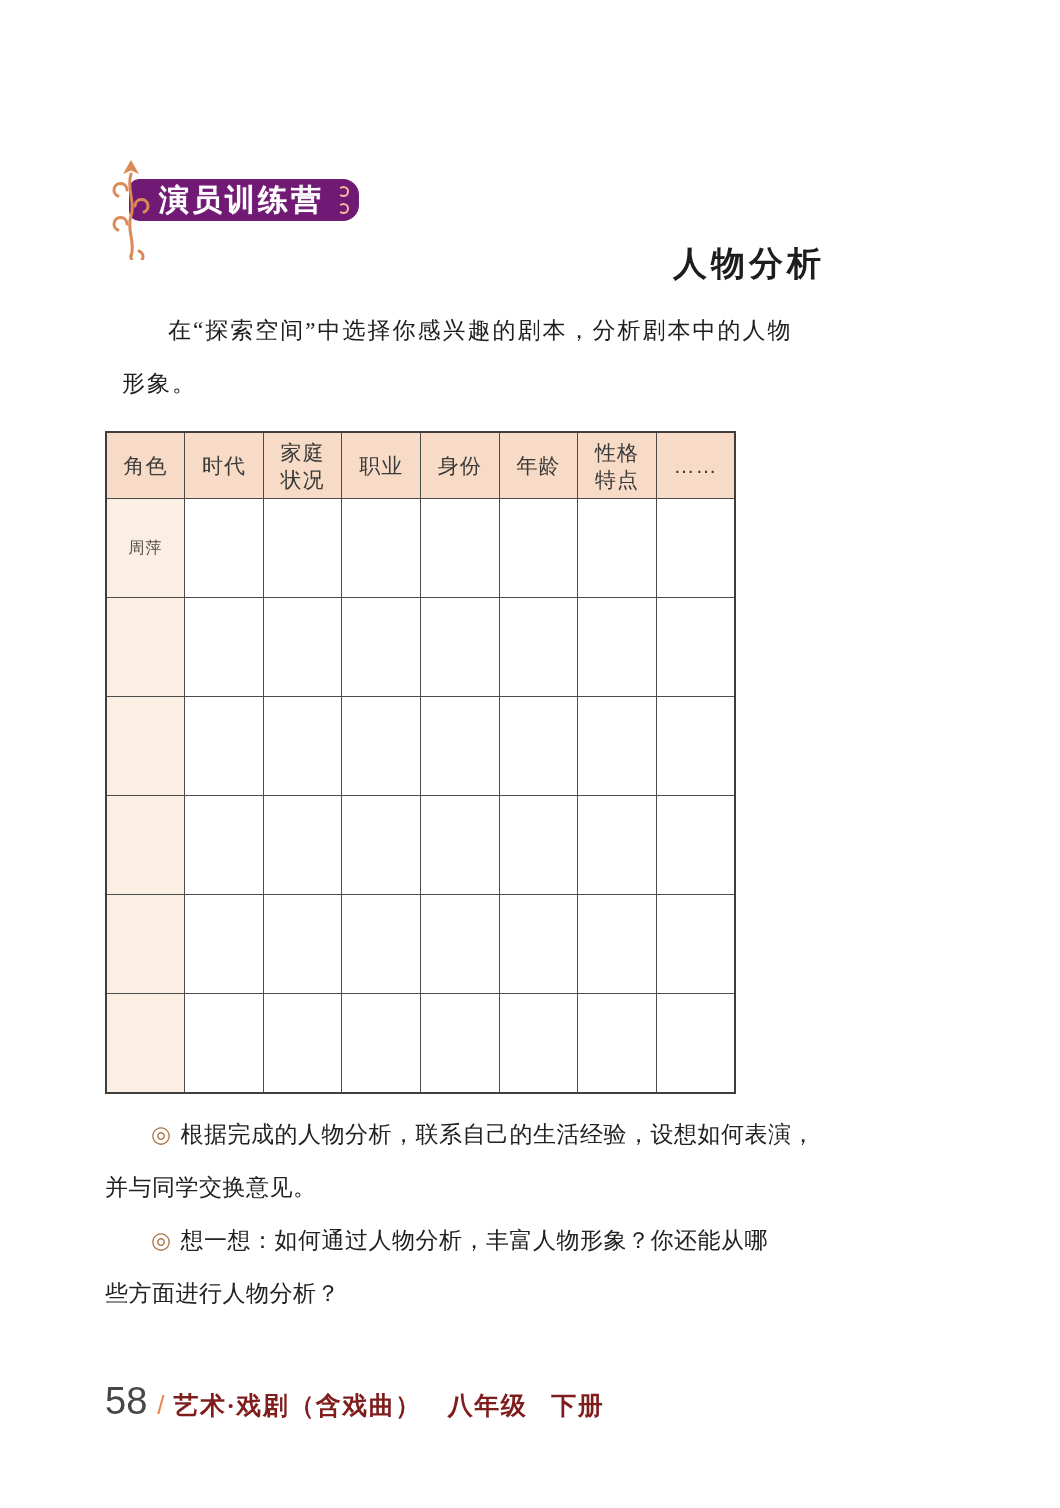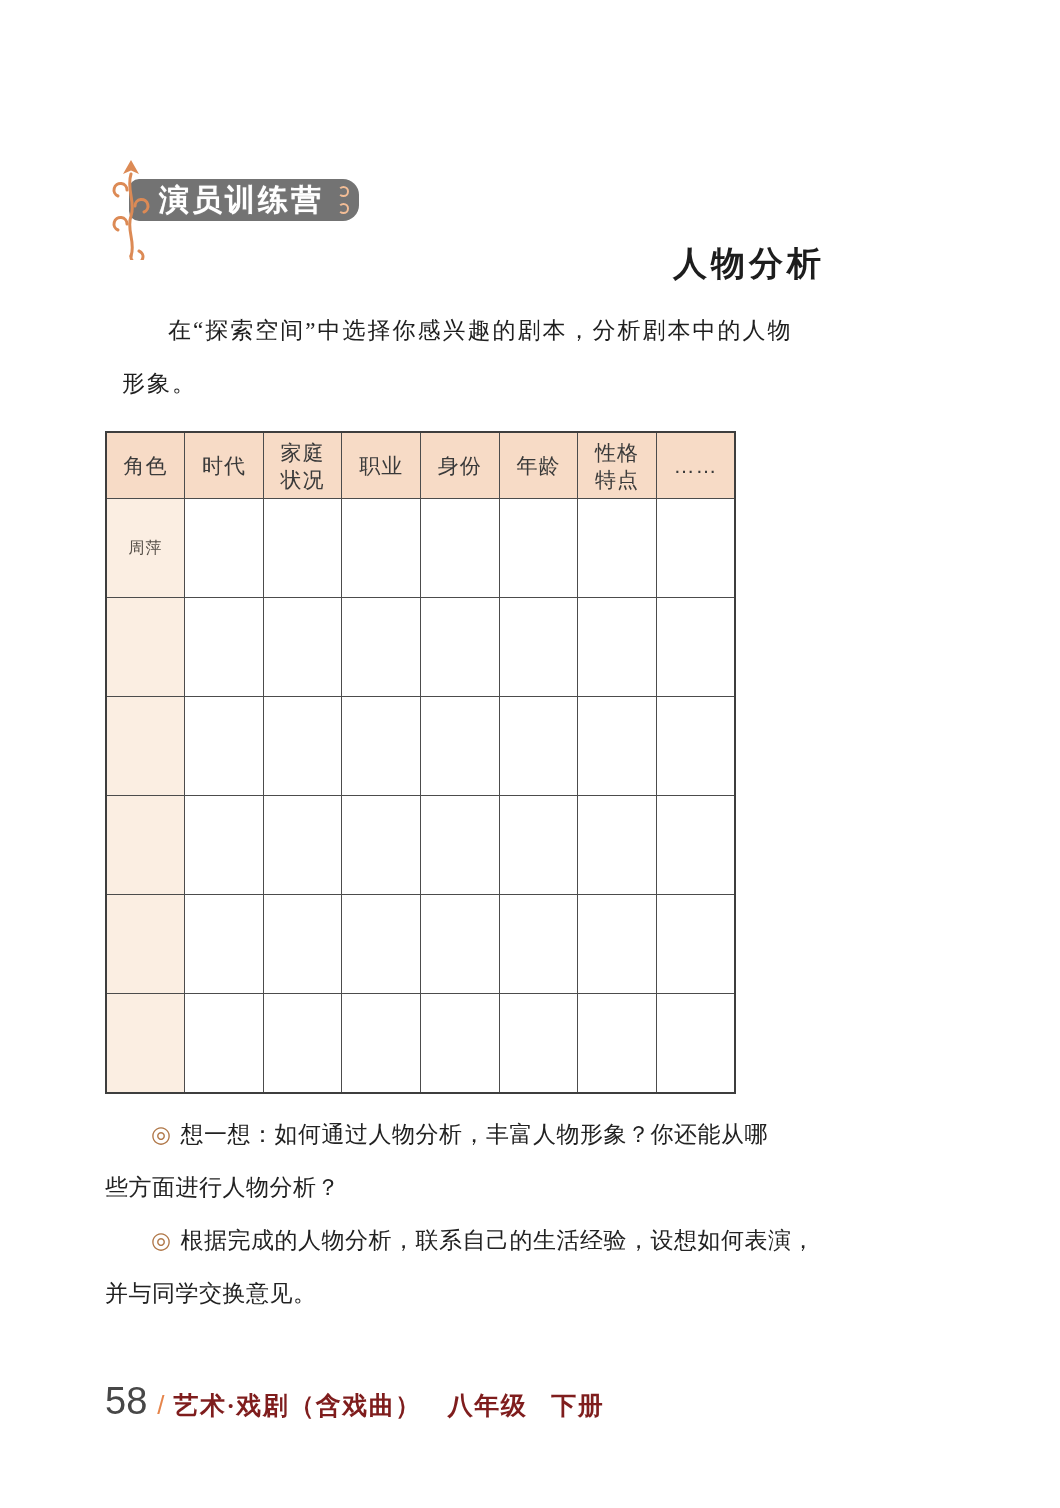--- a/index.html
+++ b/index.html
@@ -11,21 +11,21 @@
     color: #222222;
     overflow: hidden;
   }
 
   
   .badge-group { position: absolute; left: 105px; top: 160px; width: 260px; height: 105px; }
   .ornament { position: absolute; left: 0; top: 0; z-index: 2; }
   .badge-pill {
     position: absolute; left: 24px; top: 19px;
     width: 200px; height: 42px;
-    background: #737373;
+    background: #701a75;
     border-radius: 10px 16px 16px 10px;
     display: flex; align-items: center;
     padding-left: 30px;
     box-sizing: content-box;
     z-index: 1;
   }
   .badge-label {
     color: #ffffff; font-size: 30px; font-weight: bold;
     letter-spacing: 3px; line-height: 1;
     font-family: "Liberation Serif", "DejaVu Serif", serif;
@@ -233,24 +233,24 @@
       <td></td>
       <td></td>
       <td></td>
       <td></td>
       <td></td>
     </tr>
   </tbody>
 </table>
 
 <div class="notes">
+  <p class="note"><span class="bullet">◎</span><span class="note-text">根据完成的人物分析，联系自己的生活经验，设想如何表演，
+并与同学交换意见。</span></p>
   <p class="note"><span class="bullet">◎</span><span class="note-text">想一想：如何通过人物分析，丰富人物形象？你还能从哪
 些方面进行人物分析？</span></p>
-  <p class="note"><span class="bullet">◎</span><span class="note-text">根据完成的人物分析，联系自己的生活经验，设想如何表演，
-并与同学交换意见。</span></p>
 </div>
 
 <div class="footer">
   <span class="page-number">58</span>
   <span class="footer-sep">/</span>
   <span class="book-title">艺术·戏剧（含戏曲）</span>
   <span class="grade-label">八年级</span>
   <span class="volume-label">下册</span>
 </div>
 

